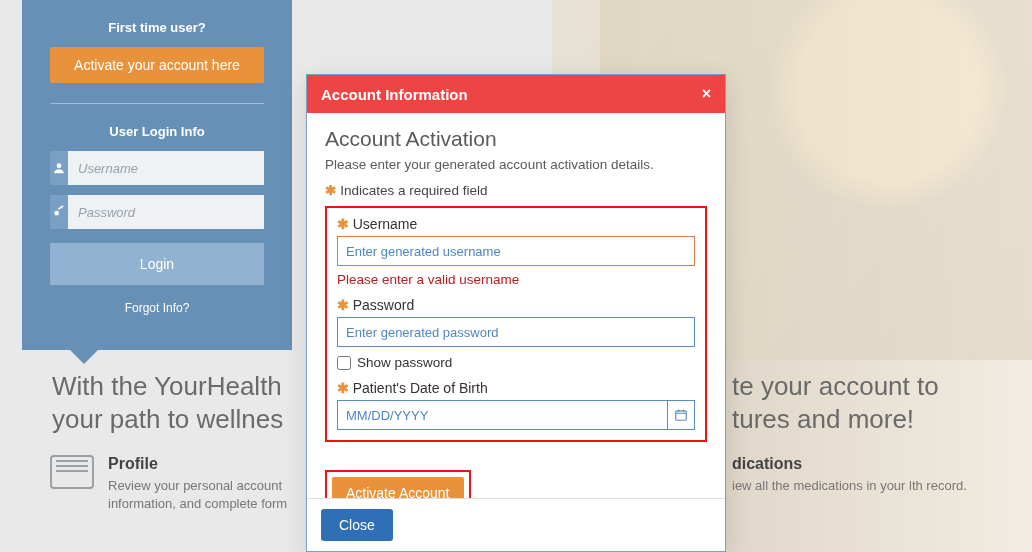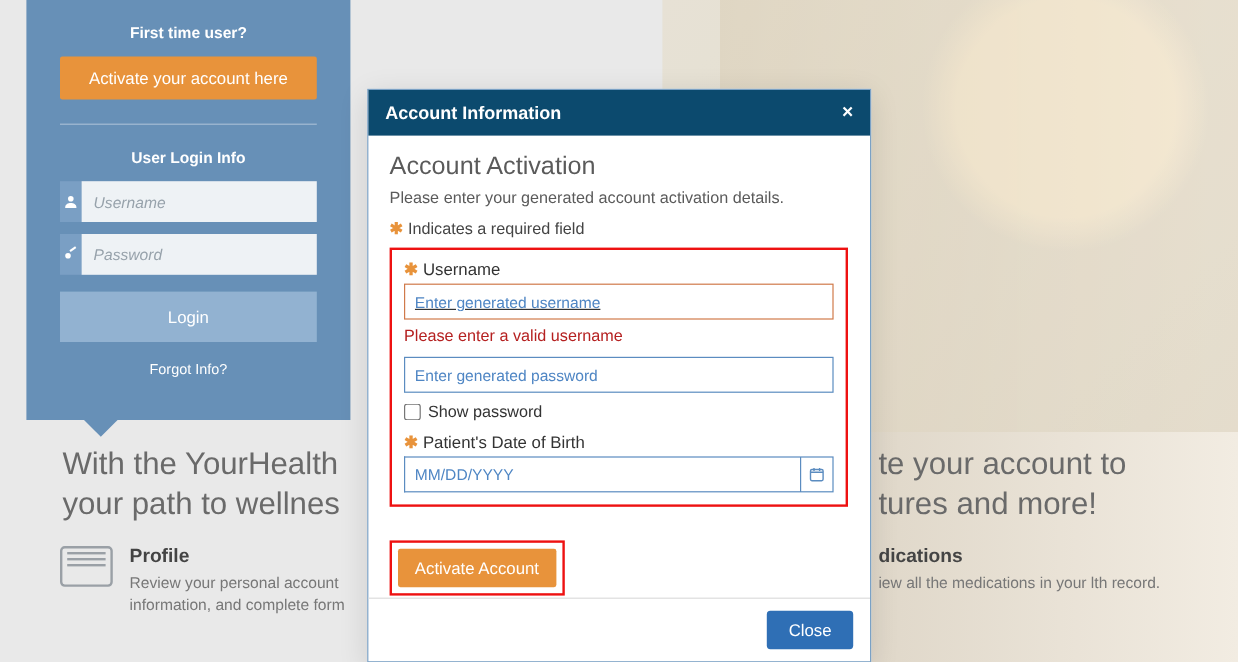--- a/index.html
+++ b/index.html
@@ -101,58 +101,58 @@
   
   .modal {
     position:absolute; left:306px; top:74px;
     width:420px; background:#fff;
     border:1px solid #7aa1c5;
     box-shadow:0 6px 24px rgba(0,0,0,.12);
     display:flex; flex-direction:column;
     height: 478px;
   }
   .modal-header {
-    background:#0c4a6e; color:#fff;
+    background:#ef4444; color:#fff;
     padding:10px 14px; font-size:15px; font-weight:600;
     display:flex; justify-content:space-between; align-items:center;
   }
   .modal-header .x { cursor:pointer; font-size:16px; font-weight:700;}
   .modal-body { padding:14px 18px 10px; flex:1; overflow:auto;}
   .modal-body h2 { font-size:21px; color:#5a5a5a; font-weight:500; margin-bottom:6px;}
   .modal-body .sub { font-size:13.5px; color:#5a5a5a; margin-bottom:10px;}
   .req-note { font-size:13.5px; color:#444; margin-bottom:8px;}
   .req-note .ast, .lbl .ast { color:#E8933B; font-weight:700; margin-right:4px;}
   .highlight-group {
     border:2px solid #e11; padding:8px 10px 10px; margin-bottom:10px;
   }
   .lbl { font-size:14px; color:#333; margin-bottom:4px; display:block;}
   .modal input[type=text], .modal input[type=password] {
     width:100%; height:30px; padding:0 8px;
     font-size:13px; color:#333;
   }
   .modal input::placeholder { color:#4f86c4; font-style: normal; }
-  .fld-username input { border:1px solid #d07a4a;text-decoration:underline;}
+  .fld-username input { border:1px solid #d07a4a;}
   .fld-password input { border:1px solid #5b8cc0;}
   .fld-dob { display:flex; align-items:center; }
   .fld-dob input {
     width:88px; border:1px solid #5b8cc0; border-right:none;
     border-top-right-radius:0; border-bottom-right-radius:0;
   }
   .fld-dob .cal {
     width:30px; height:30px; border:1px solid #5b8cc0;
     display:flex; align-items:center; justify-content:center;
     color:#5b8cc0; cursor:pointer;
   }
   .error-msg { color:#b52020; font-size:13.5px; margin:6px 0 10px;}
   .chk-row { display:flex; align-items:center; gap:6px; margin:8px 0 10px; font-size:13.5px; color:#333;}
   .chk-row input { width:14px; height:14px;}
   .activate-wrap { border:2px solid #e11; display:inline-block; padding:5px; margin-top:18px;}
   .modal-footer {
     border-top:1px solid #ddd; padding:10px 14px;
-    display:flex; justify-content:flex-end;
+    display:flex; 
   }
   .close-btn {
     background:#2f6fb5; color:#fff; border:none;
     padding:8px 18px; font-size:14px; border-radius:3px; cursor:pointer;
   }
 
   
   svg { display:block; }
 </style>
 </head>
@@ -230,20 +230,23 @@
 
       <div class="highlight-group">
         <label class="lbl">
           <span class="ast">✱</span><span>Username</span>
         </label>
         <div class="fld-username">
           <input type="text" placeholder="Enter generated username" style="">
         </div>
         <div class="error-msg">Please enter a valid username</div>
 
+        <label class="lbl">
+          <span class="ast">✱</span><span>Password</span>
+        </label>
         <div class="fld-password">
           <input type="password" placeholder="Enter generated password" style="">
         </div>
         <div class="chk-row">
           <input type="checkbox" style="">
           <span>Show password</span>
         </div>
 
         <label class="lbl">
           <span class="ast">✱</span><span>Patient's Date of Birth</span>

